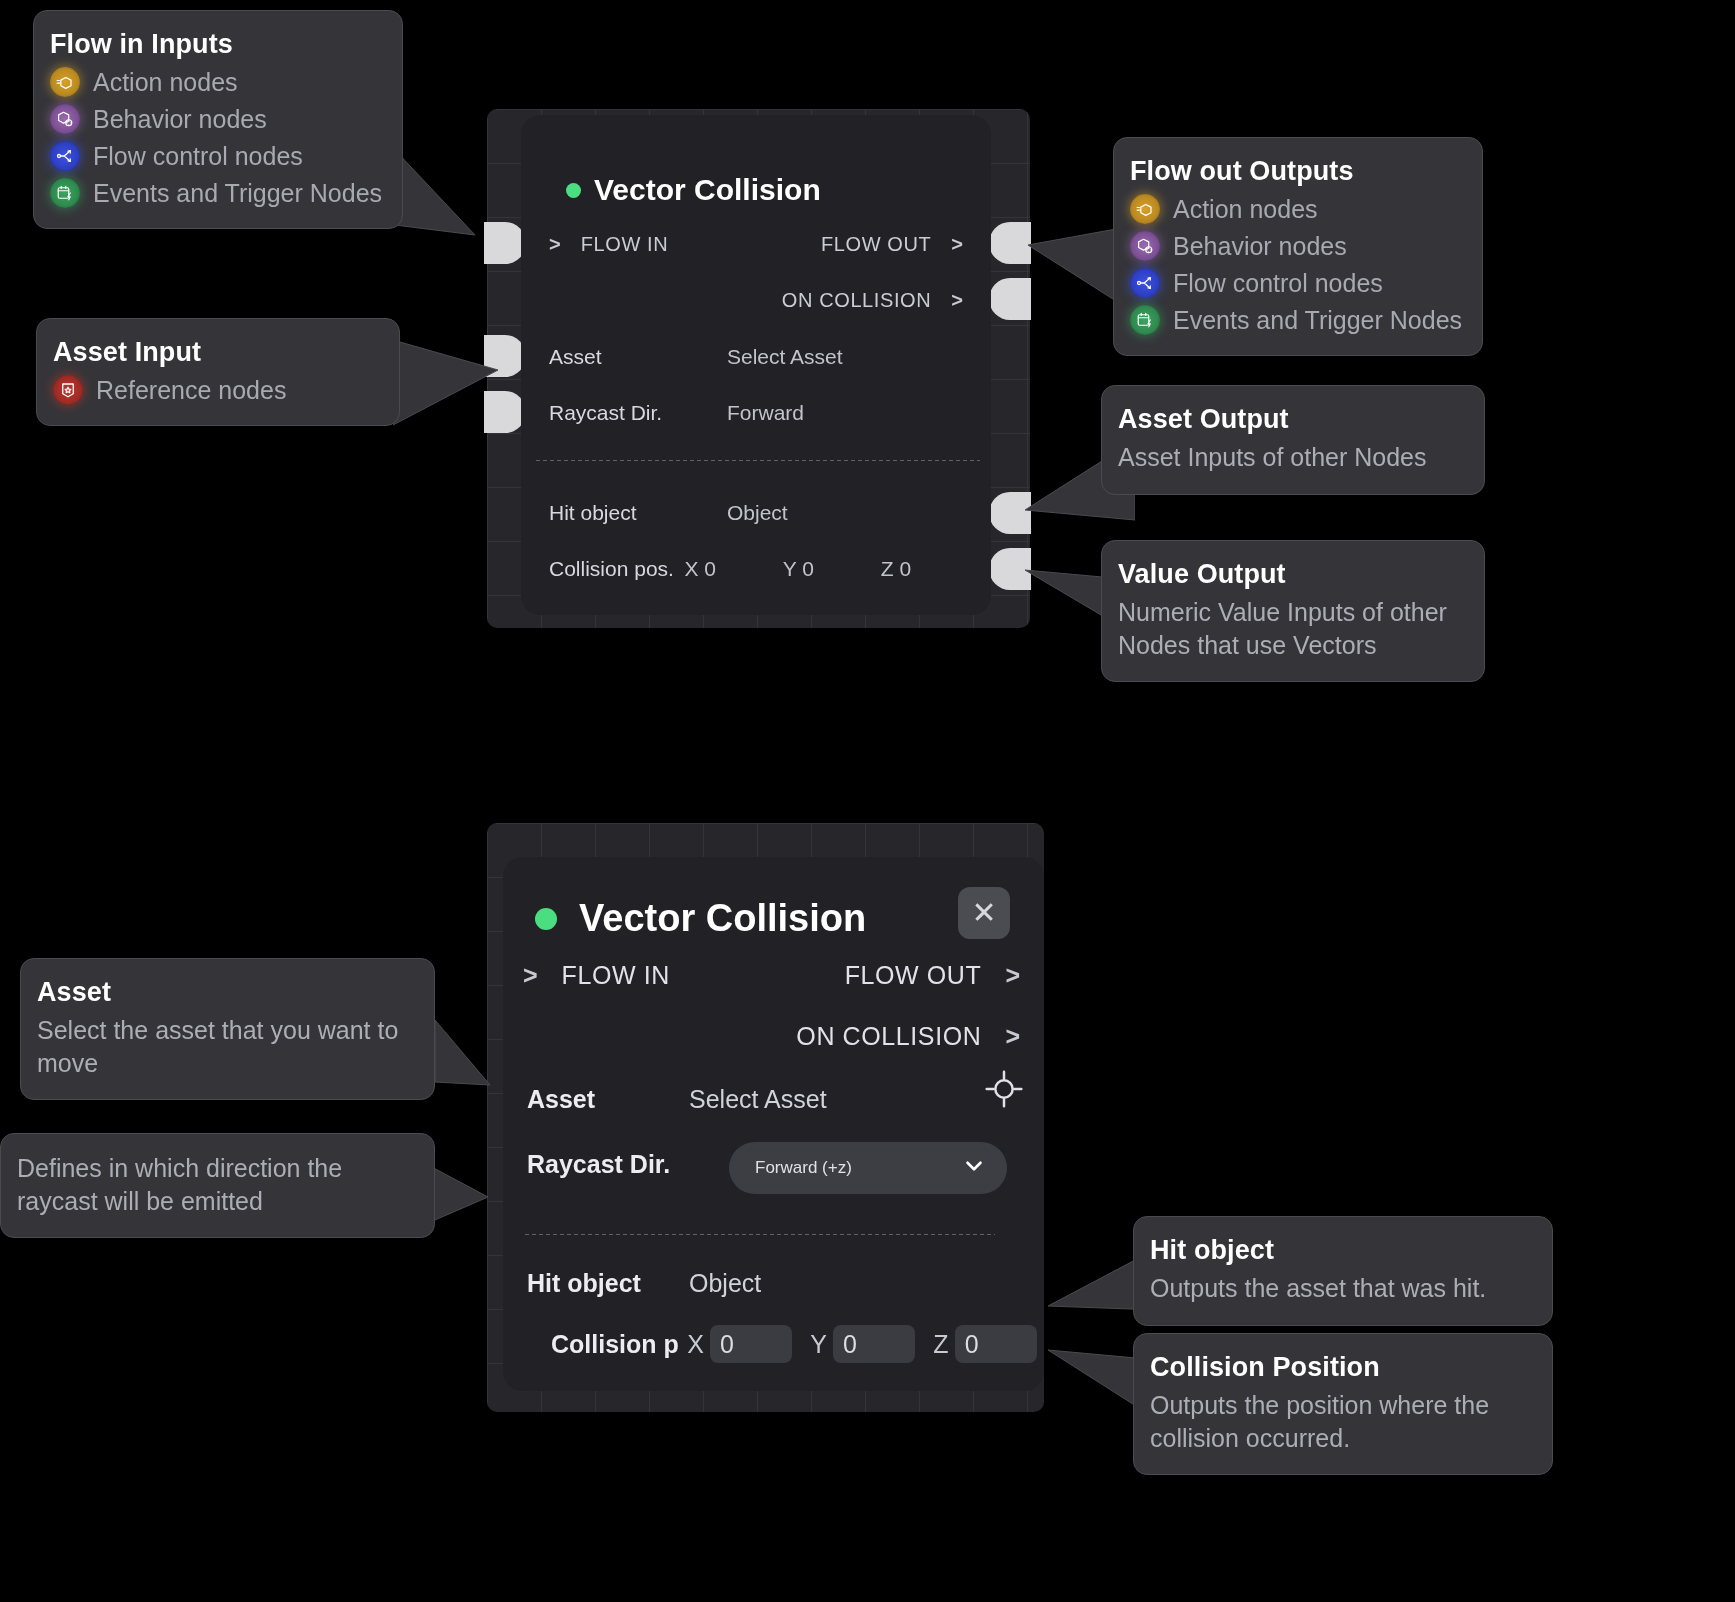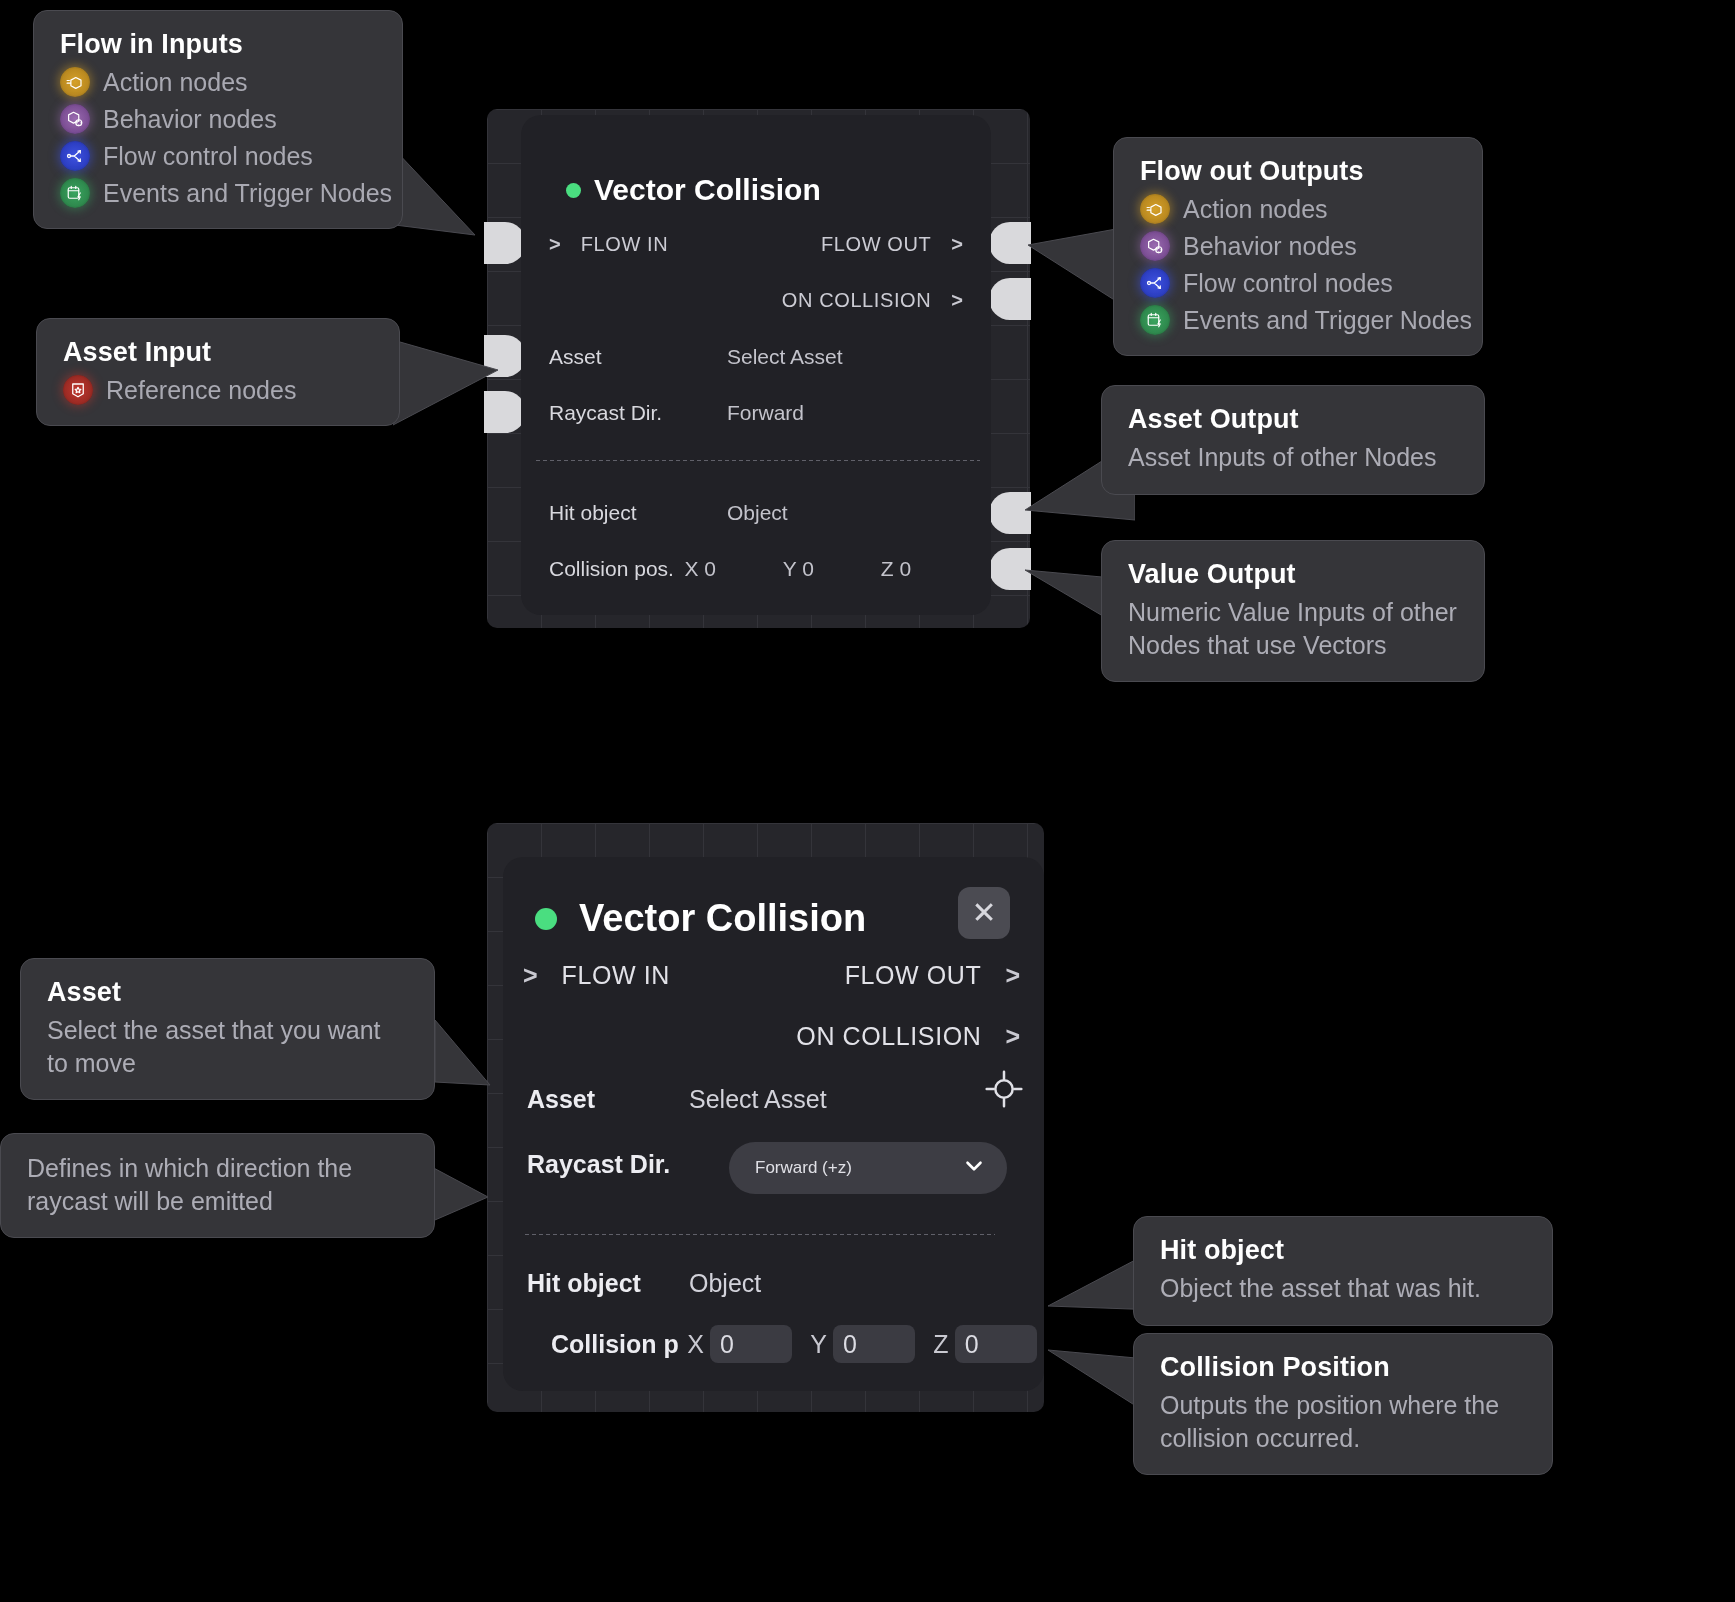--- a/index.html
+++ b/index.html
@@ -10,21 +10,21 @@
     overflow: hidden;
   }
   .stage { position: relative; width: 1735px; height: 1602px; }
 
   
   .callout {
     position: absolute;
     background: #353539;
     border: 1px solid #4a4a50;
     border-radius: 14px;
-    padding: 18px 26px 20px 26px;
+    padding: 18px 26px 20px 16px;
     color: #e9e9ee;
   }
   .callout h3 {
     font-size: 27px;
     font-weight: bold;
     color: #ffffff;
     letter-spacing: .1px;
     margin-bottom: 6px;
     white-space: nowrap;
   }
@@ -443,21 +443,21 @@
     <h3>Asset</h3>
     <p>Select the asset that you want to move</p>
   </div>
 
   <div class="callout" style="left:0px; top:1133px; width:435px;">
     <p>Defines in which direction the raycast will be emitted</p>
   </div>
 
   <div class="callout" style="left:1133px; top:1216px; width:420px;">
     <h3>Hit object</h3>
-    <p>Object the asset that was hit.</p>
+    <p>Outputs the asset that was hit.</p>
   </div>
 
   <div class="callout" style="left:1133px; top:1333px; width:420px;">
     <h3>Collision Position</h3>
     <p>Outputs the position where the collision occurred.</p>
   </div>
 
 </div>
 
 </body></html>

